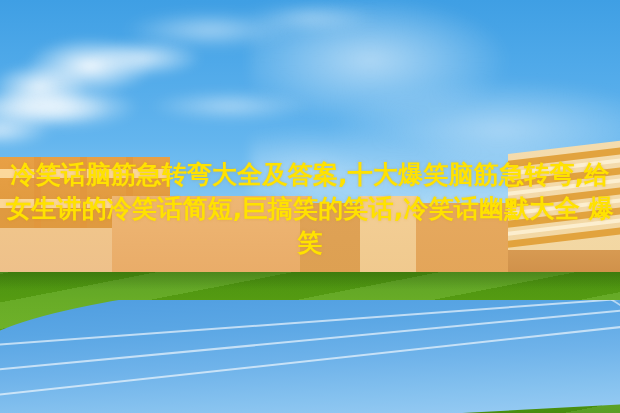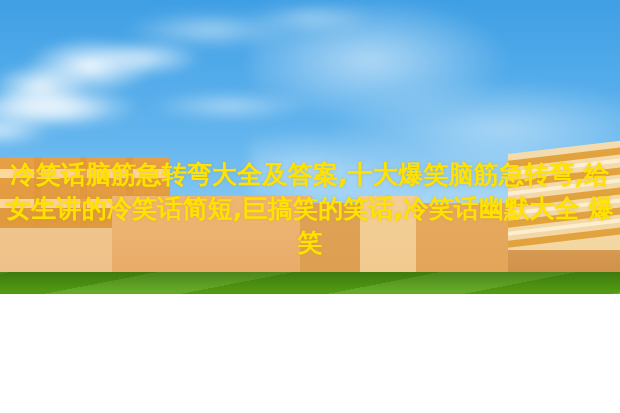--- a/index.html
+++ b/index.html
@@ -1,20 +1,20 @@
 <!DOCTYPE html>
 <html><head>
 <meta charset="utf-8">
 <style>
   html,body{margin:0;padding:0;background:#fff;}
   body{font-family:"Liberation Sans","DejaVu Sans",sans-serif;}
 
   .stage{
     position:relative;
-    width:620px;height:294px;
+    width:620px;height:413px;
     overflow:hidden;
     background:#4aa8e8;
   }
 
   
   .sky{
     position:absolute;left:0;top:0;width:620px;height:290px;
     background:
       linear-gradient(180deg,#3f9fe4 0%, #4fa9e9 22%, #63b5ee 48%, #86c8f3 72%, #a5d6f6 92%, #b8def8 100%);
   }

